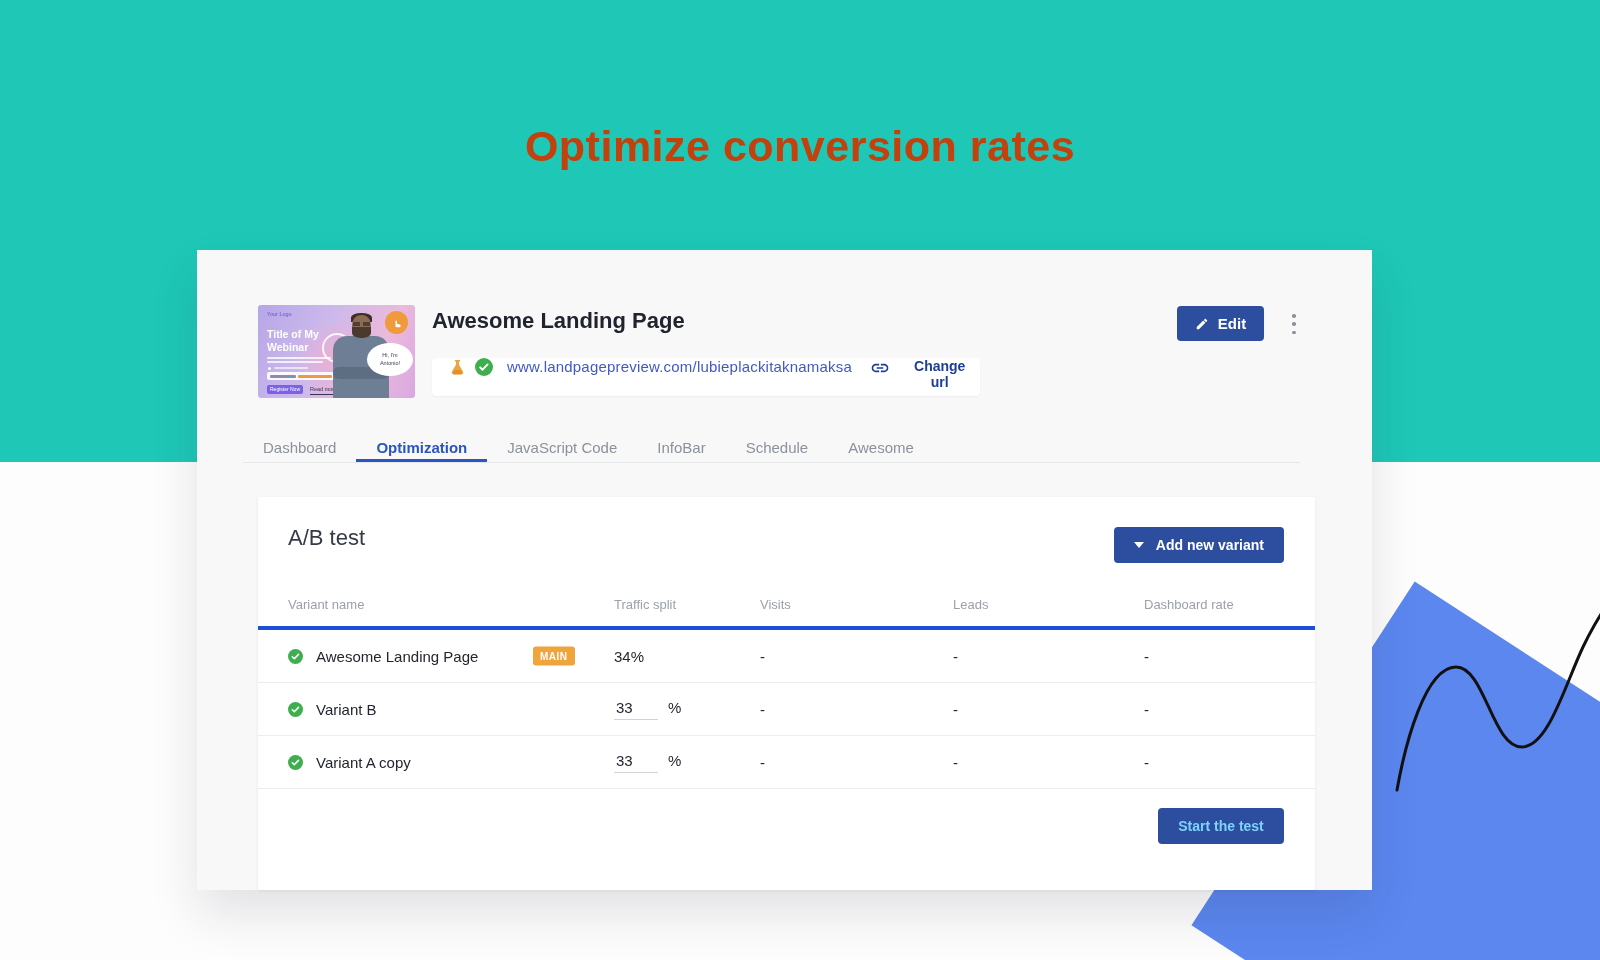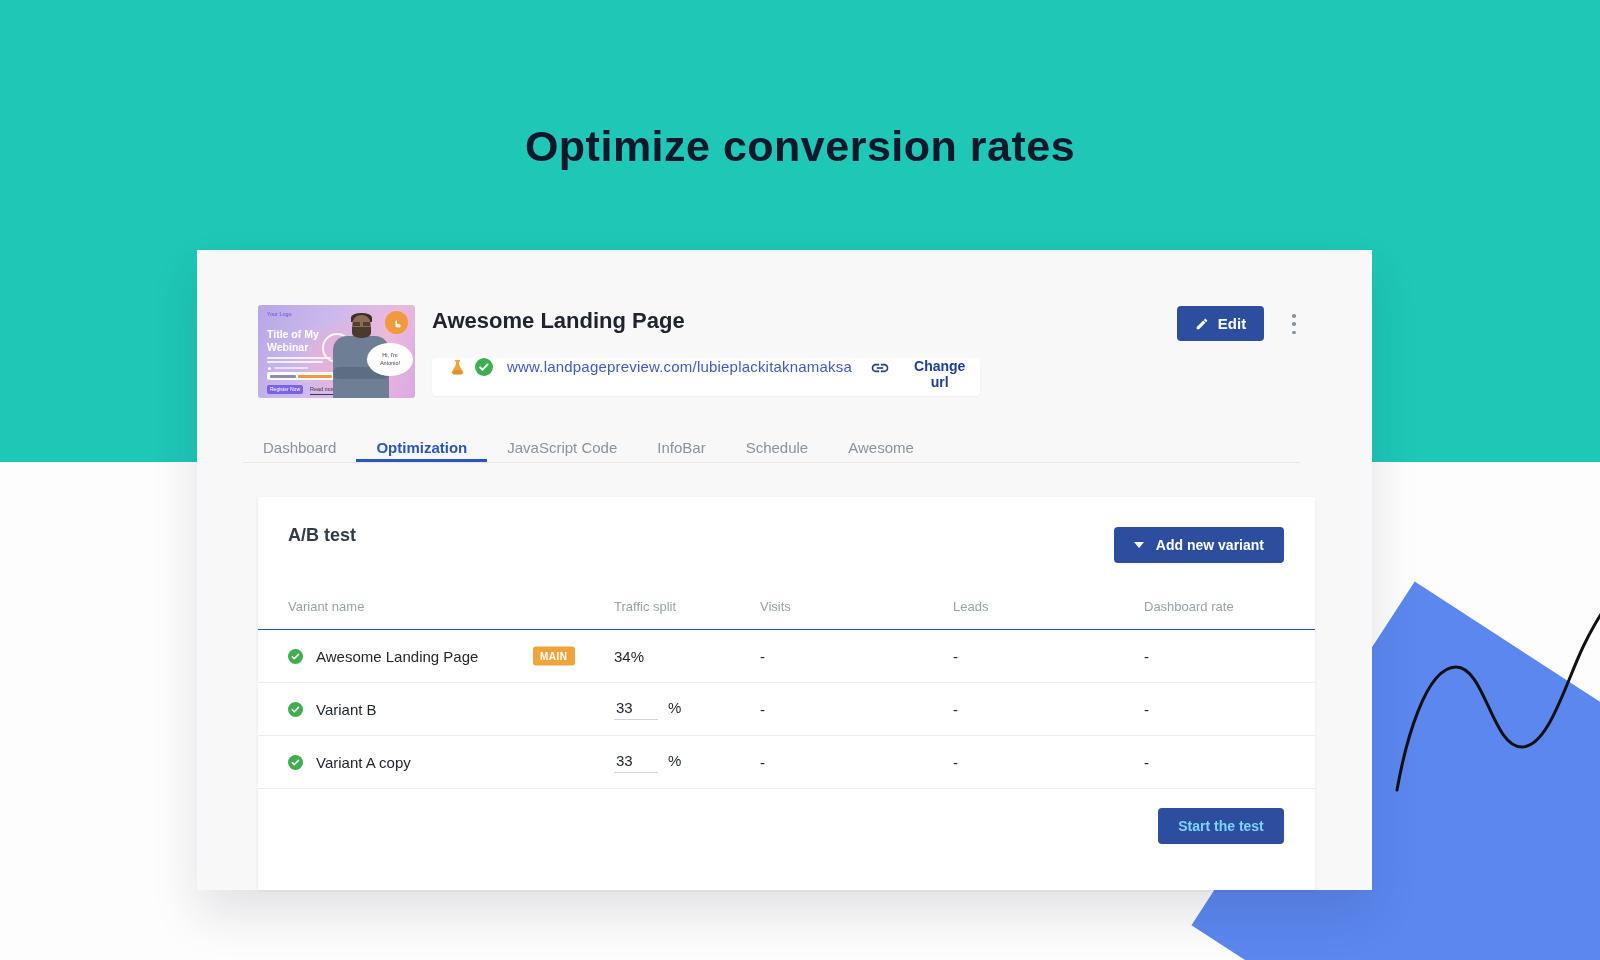--- a/index.html
+++ b/index.html
@@ -2,21 +2,21 @@
 <html style="--teal: #1ec7b6; --button-blue: #2d4e9e; --badge-orange: #f0a43c; --diamond: #5b87ef;"><head>
 <meta charset="utf-8">
 <style>
   * { margin:0; padding:0; box-sizing:border-box; }
   html,body { width:1600px; height:960px; overflow:hidden;
     font-family:"Liberation Sans","DejaVu Sans",sans-serif; background:#fdfdfd; }
 
   
   .teal-band { position:absolute; left:0; top:0; width:1600px; height:462px; background:var(--teal,#1ec7b6); }
   .hero-title { position:absolute; left:0; top:122px; width:1600px; text-align:center;
-    color:#0f172a; font-size:43px; font-weight:700; letter-spacing:.5px; }
+    color:#c2410c; font-size:43px; font-weight:700; letter-spacing:.5px; }
 
   .diamond { position:absolute; left:1270px; top:660px; width:410px; height:410px;
     background:var(--diamond,#5b87ef); transform:rotate(33deg); z-index:1; }
   .wave-svg { position:absolute; left:1385px; top:545px; z-index:2; }
 
   
   .card { position:absolute; left:197px; top:250px; width:1175px; height:640px;
     background:#f8f8f9; box-shadow:0 24px 45px rgba(30,35,60,.12); z-index:5; }
 
   
@@ -74,30 +74,30 @@
   .tabs { position:absolute; left:46px; top:185px; width:1057px; height:28px; display:flex;
     border-bottom:1px solid #e5e7ea; }
   .tab { padding:0 20px; font-size:15px; font-weight:500; color:#8b929b; line-height:25px; cursor:pointer;
     border-bottom:3px solid transparent; white-space:nowrap; }
   .tab.active { color:#2b55c0; font-weight:700; border-bottom-color:#2b55c0; }
 
   
   .panel { position:absolute; left:61px; top:247px; width:1057px; height:393px; background:#ffffff;
     box-shadow:0 1px 4px rgba(0,0,0,.06); border-radius:2px; }
   .panel-head { position:relative; height:86px; }
-  .ab-heading { position:absolute; left:30px; top:28px; font-size:18px; font-weight:700; color:#333b46; }
+  .ab-heading { position:absolute; left:30px; top:28px; font-size:22px; font-weight:400; color:#333b46; }
   .add-variant-btn { position:absolute; right:31px; top:30px; height:36px; padding:0 20px;
     background:var(--button-blue,#2d4e9e); border:none; border-radius:4px; color:#fff; font-size:14px; font-weight:700;
     font-family:inherit; display:flex; align-items:center; gap:12px; cursor:pointer; }
   .caret-down { width:0; height:0; border-left:5px solid transparent; border-right:5px solid transparent;
     border-top:6px solid #ffffff; }
 
   .grid-row { display:grid; grid-template-columns:326px 146px 193px 191px 1fr; align-items:center;
     padding:0 30px; position:relative; }
-  .table-header { height:47px; border-bottom:1px solid #1d4ed8; }
+  .table-header { height:47px; border-bottom:4px solid #1d4ed8; }
   .col-h { font-size:13px; color:#9ba1aa; }
   .body-row { height:53px; border-bottom:1px solid #ededef; font-size:15px; color:#22272f; }
   .name-cell { display:flex; align-items:center; gap:13px; }
   .check { display:flex; }
   .badge { position:absolute; left:275px; top:50%; transform:translateY(-50%); background:var(--badge-orange,#f0a43c);
     color:#fff; font-size:10px; font-weight:700; letter-spacing:.5px; padding:4px 7px; border-radius:3px; }
   .traffic-input { width:44px; border:none; border-bottom:1px solid #cfd3d8; background:transparent;
     font-size:15px; color:#22272f; font-family:inherit; padding:0 2px 3px; outline:none; }
   .pct { margin-left:10px; }
 

